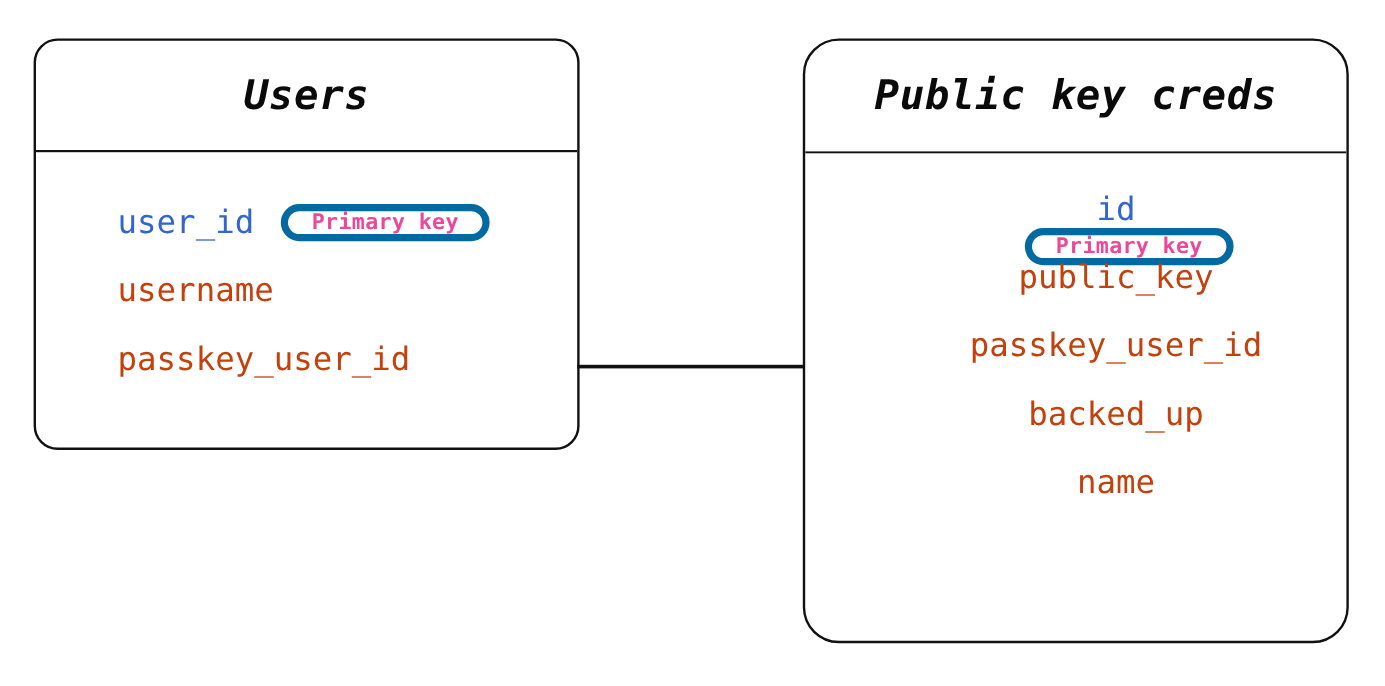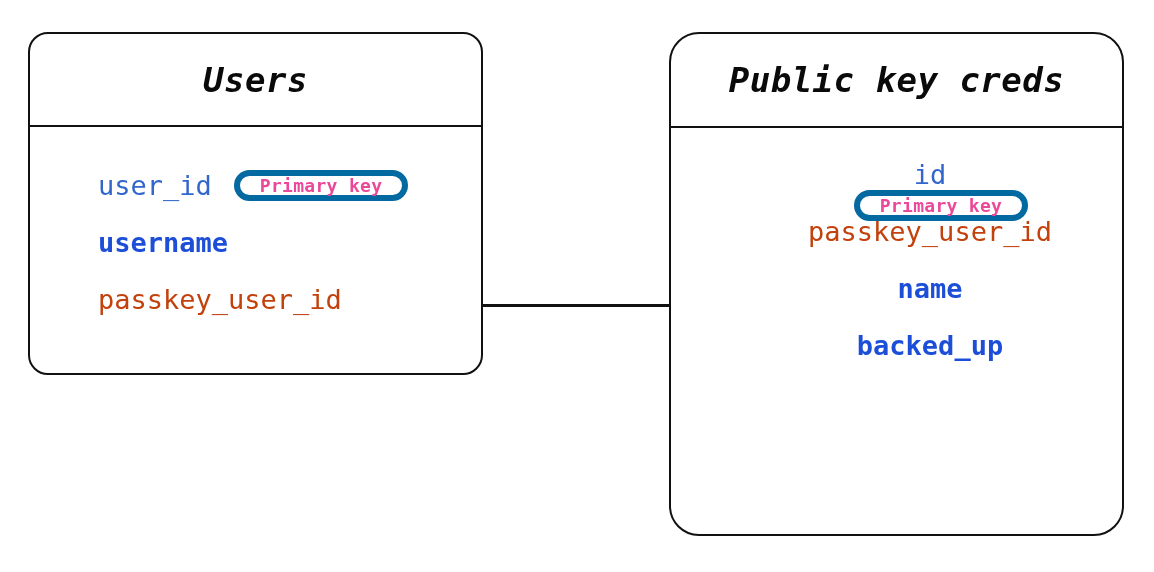--- a/index.html
+++ b/index.html
@@ -56,21 +56,21 @@
     margin-left: 28px;
   }
 
   .field-name {
     font-family: "DejaVu Sans Mono", monospace;
     font-weight: normal;
     letter-spacing: 0px;
   }
 
   .field-name.tone-key   { color: #3366cc; }
-  .field-name.tone-plain { color: #1d4ed8; font-weight: bold; }
+  .field-name.tone-plain { color: #c2410c; }
   .field-name.tone-fk    { color: #c2410c; }
 
   
   .pk-badge {
     display: inline-flex;
     align-items: center;
     justify-content: center;
     box-sizing: border-box;
     border: 6px solid #0369a1;
     color: #ec4899;
@@ -169,30 +169,33 @@
     <div class="entity-header">
       <span class="entity-title">Public key creds</span>
     </div>
     <div class="entity-body">
 
       <div class="field-row">
         <span class="field-name tone-key">id</span>
         <span class="pk-badge">Primary key</span>
       </div>
 
+      <div class="field-row">
+        <span class="field-name tone-plain">public_key</span>
+      </div>
 
       <div class="field-row">
         <span class="field-name tone-fk">passkey_user_id</span>
       </div>
 
       <div class="field-row">
+        <span class="field-name tone-plain">backed_up</span>
+      </div>
+
+      <div class="field-row">
         <span class="field-name tone-plain">name</span>
       </div>
 
-      <div class="field-row">
-        <span class="field-name tone-plain">backed_up</span>
-      </div>
-
 
     </div>
   </div>
 
 </div>
 
 </body></html>

